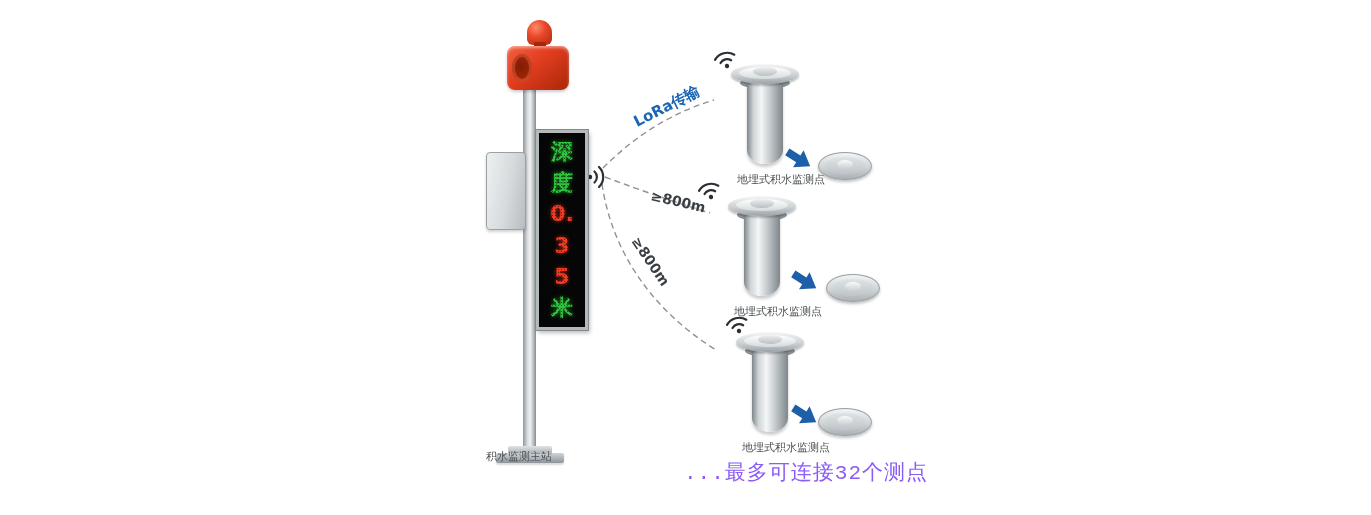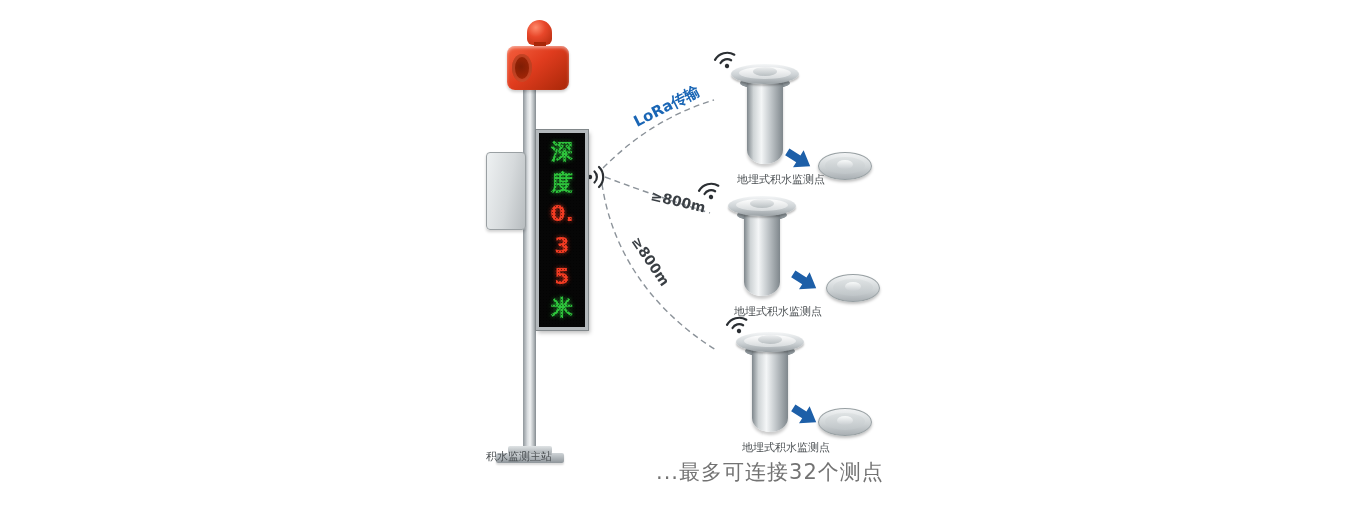--- a/index.html
+++ b/index.html
@@ -47,21 +47,21 @@
   .led-screen-wrap::after { content:""; position:absolute; inset:0;
     background-image:radial-gradient(rgba(0,0,0,.55) 28%, transparent 32%);
     background-size:3px 3px; pointer-events:none; }
   .led-char { font-weight:700; font-size:22px; line-height:1; }
   .led-char[data-color="green"] { color:var(--led-green,#2ec43c); text-shadow:0 0 4px rgba(46,196,60,.75); }
   .led-char[data-color="red"]   { color:var(--led-red,#f03b22);  text-shadow:0 0 4px rgba(240,59,34,.75); }
 
   
   .small-label { font-size:11px; color:var(--label-gray,#4a4f52); white-space:nowrap; }
   .station-label { left:486px; top:449px;text-align:center; }
-  .footer-note { left:656px; top:458px; font-size:21px; color:#737373; letter-spacing:1px; }
+  .footer-note { left:684px; top:458px; font-size:21px; color:#8b5cf6; letter-spacing:1px;font-family:Liberation Mono, monospace; }
 
   
   .sensor { position:absolute; width:120px; height:130px; }
   .flange { position:absolute; left:0; top:0; width:68px; height:20px; border-radius:50%;
     background:linear-gradient(180deg,#f4f6f7 0%,#cdd2d5 55%,#9ba2a6 100%);
     box-shadow:0 2px 2px rgba(0,0,0,.25); }
   .flange-inner { position:absolute; left:8px; top:3px; width:52px; height:12px; border-radius:50%;
     background:linear-gradient(180deg,#ffffff,#d6dadc); }
   .flange-cap { position:absolute; left:22px; top:3px; width:24px; height:9px; border-radius:50%;
     background:linear-gradient(180deg,#eef0f1,#b9bfc2); }

